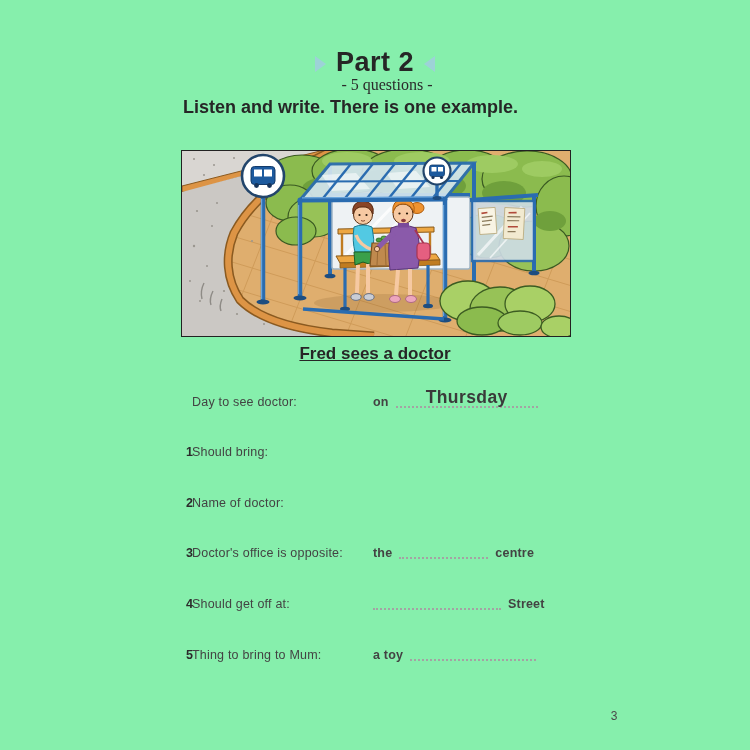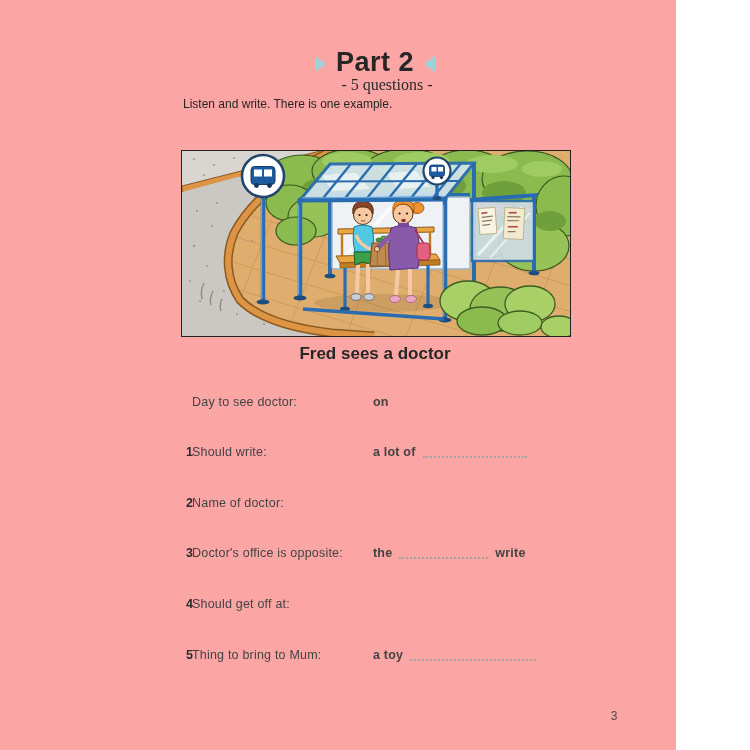--- a/index.html
+++ b/index.html
@@ -1,46 +1,46 @@
 <!DOCTYPE html>
 <html><head>
 <meta charset="utf-8">
 <style>
   html,body{margin:0;padding:0;background:#ffffff;}
   .page{
-    position:relative;width:676px;height:750px;background:#fca5a5;overflow:hidden;
+    position:relative;width:750px;height:750px;background:#86efac;overflow:hidden;
     font-family:"Liberation Sans","DejaVu Sans",sans-serif;color:#3d3d3d;
   }
   
   .part-title{
     position:absolute;top:46px;left:0;width:750px;text-align:center;
     font-size:27px;font-weight:700;color:#262626;letter-spacing:.5px;line-height:32px;
   }
   .part-title .arrow{
     display:inline-block;width:11px;height:16px;background:#9dd2d7;vertical-align:-1px;
   }
   .part-title .arrow.left{clip-path:polygon(0 0,100% 50%,0 100%);margin-right:10px;}
   .part-title .arrow.right{clip-path:polygon(100% 0,0 50%,100% 100%);margin-left:10px;}
   .subtitle{
     position:absolute;top:76px;left:12px;width:750px;text-align:center;
     font-family:"Liberation Serif","DejaVu Serif",serif;font-size:16px;color:#2b2b2b;
   }
   .instruction{
-    position:absolute;top:97px;left:183px;font-size:12px;font-weight:400;color:#262626;
+    position:absolute;top:97px;left:183px;font-size:18px;font-weight:700;color:#262626;
   }
   
   .picture{
     position:absolute;top:150px;left:181px;width:388px;height:185px;
     border:1.5px solid #222;box-sizing:content-box;background:#dfae6e;
   }
   .picture svg{display:block;}
   
   .sheet-title{
     position:absolute;top:344px;left:0;width:750px;text-align:center;
-    font-size:17px;font-weight:700;color:#262626;
+    font-size:17px;font-weight:700;color:#262626;text-decoration:underline;
   }
   .row{position:absolute;left:0;width:750px;height:22px;line-height:22px;font-size:12.5px;letter-spacing:.2px;color:#434343;}
   .row .num{position:absolute;left:186px;font-weight:700;color:#2b2b2b;}
   .row .label{position:absolute;left:192px;white-space:nowrap;text-align:right;}
   .row .value{position:absolute;left:373px;white-space:nowrap;font-weight:bold;}
   .prefix:not(:empty){margin-right:7px;}
   .suffix:not(:empty){margin-left:7px;}
   .blank{
     display:inline-block;position:relative;height:15px;vertical-align:-2px;
     border-bottom:2px dotted #a3a3a3;
@@ -315,48 +315,48 @@
       </g>
     </svg>
   </div>
 
   <div class="sheet-title">Fred sees a doctor</div>
 
   <div class="row r-ex">
     <span class="num"></span>
     <span class="label">Day to see doctor:</span>
     <span class="value">
-      <span class="prefix">on</span><span class="suffix"></span>
+      <span class="prefix">on</span><span class="blank b-ex"><span class="answer">Thursday</span></span><span class="suffix"></span>
     </span>
   </div>
 
   <div class="row r-1">
     <span class="num">1</span>
-    <span class="label">Should write:</span>
-    <span class="value">
-      <span class="prefix">a lot of</span><span class="blank b-1"><span class="answer"></span></span><span class="suffix"></span>
-    </span>
+    <span class="label">Should bring:</span>
   </div>
 
   <div class="row r-2">
     <span class="num">2</span>
     <span class="label">Name of doctor:</span>
   </div>
 
   <div class="row r-3">
     <span class="num">3</span>
     <span class="label">Doctor's office is opposite:</span>
     <span class="value">
-      <span class="prefix">the</span><span class="blank b-3"><span class="answer"></span></span><span class="suffix">write</span>
+      <span class="prefix">the</span><span class="blank b-3"><span class="answer"></span></span><span class="suffix">centre</span>
     </span>
   </div>
 
   <div class="row r-4">
     <span class="num">4</span>
     <span class="label">Should get off at:</span>
+    <span class="value">
+      <span class="prefix"></span><span class="blank b-4"><span class="answer"></span></span><span class="suffix">Street</span>
+    </span>
   </div>
 
   <div class="row r-5">
     <span class="num">5</span>
     <span class="label">Thing to bring to Mum:</span>
     <span class="value">
       <span class="prefix">a toy</span><span class="blank b-5"><span class="answer"></span></span><span class="suffix"></span>
     </span>
   </div>
 

